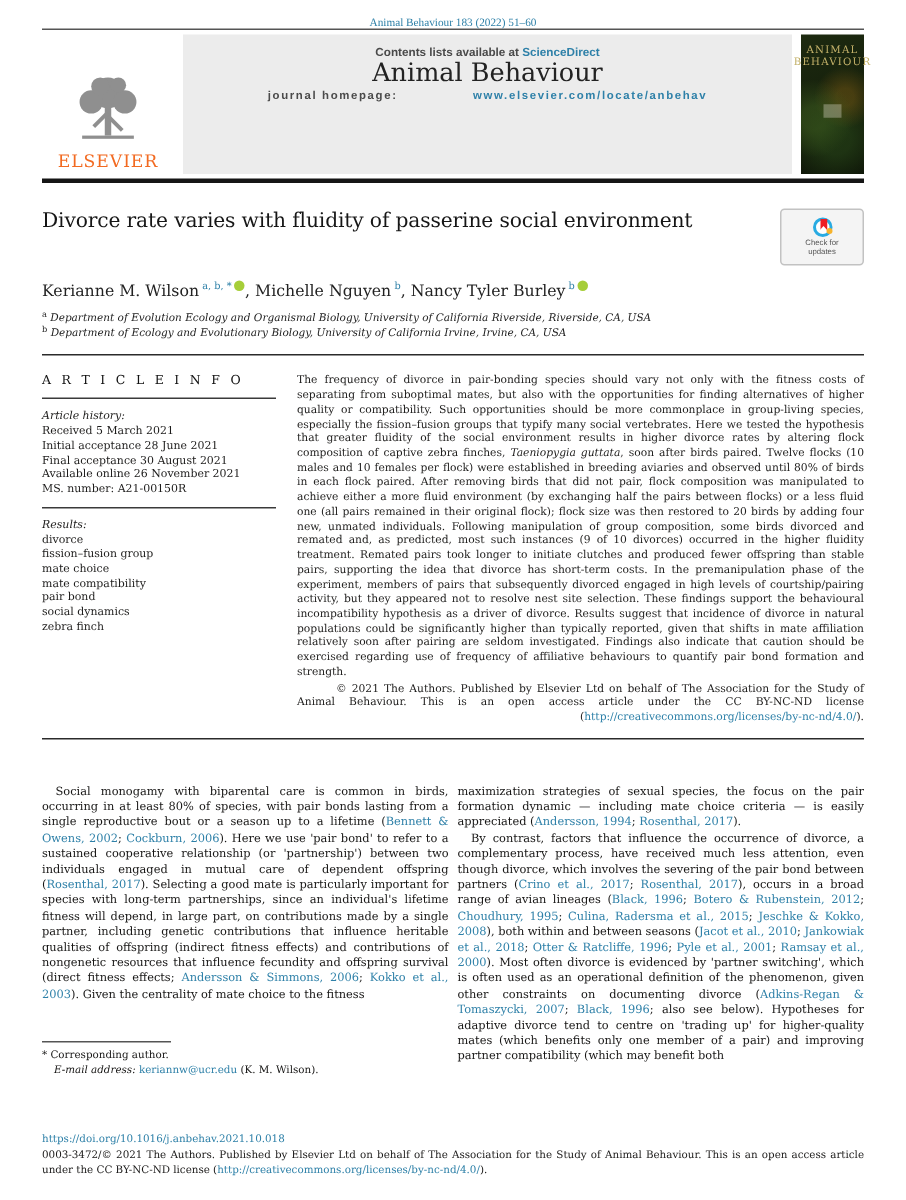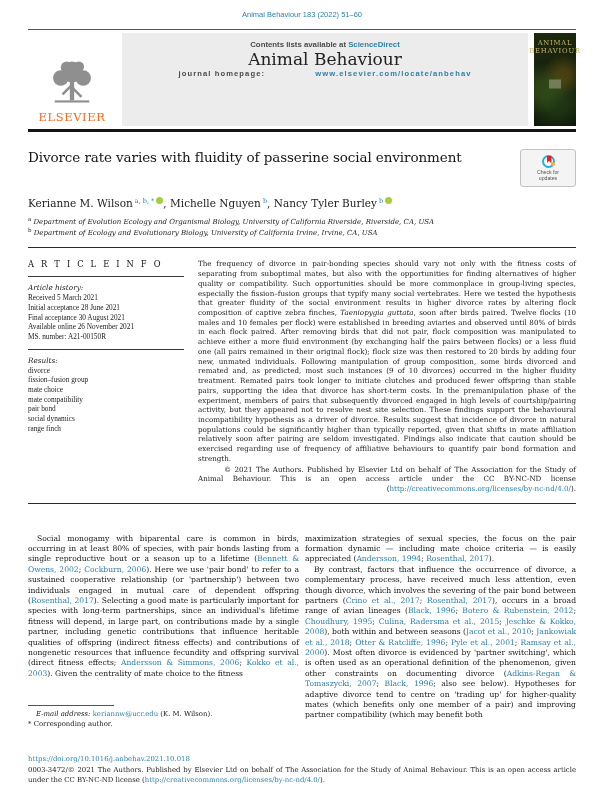--- a/index.html
+++ b/index.html
@@ -7,21 +7,21 @@
     --orange:#f26a21;
     --ink:#1c1b1a;
     --banner-bg:#ececec;
     --rule:#2b2b2b;
   }
   *{margin:0;padding:0;box-sizing:border-box;}
   html,body{width:604px;height:800px;background:#fff;overflow:hidden;}
   body{font-family:"DejaVu Serif",serif;color:var(--ink);}
   .page{width:604px;height:800px;padding:10px 28px 8px 28px;position:relative;}
 
-  .citation{text-align:center;font-family:Liberation Sans, sans-serif;font-size:7.5px;color:var(--teal);margin-bottom:10px;}
+  .citation{text-align:center;font-family:Liberation Serif, serif;font-size:7.5px;color:var(--teal);}
 
   
   .masthead{border-top:1px solid #555;border-bottom:3px solid #151515;padding:3px 0;display:flex;align-items:stretch;gap:6px;height:103px;}
   .logo-col{width:88px;display:flex;flex-direction:column;align-items:center;justify-content:flex-end;padding-bottom:2px;}
   .logo-col svg{display:block;}
   .elsevier-word{font-family:"DejaVu Serif",serif;font-size:11.5px;letter-spacing:.6px;color:var(--orange);margin-top:1px;}
   .banner{flex:1;background:var(--banner-bg);display:flex;flex-direction:column;justify-content:flex-start;text-align:center;padding:7px 4px 8px 4px;}
   .banner-line1{font-family:"Liberation Sans",sans-serif;font-size:7.8px;font-weight:bold;color:#4a4a4a;}
   .banner-line1 .sd{color:var(--teal);}
   .journal-title{font-family:"DejaVu Serif",serif;font-size:17px;color:#222;}
@@ -52,21 +52,21 @@
   .affiliations sup{font-size:5.5px;font-style:normal;}
 
   .rule-full{border:none;border-top:1px solid var(--rule);margin:9px 0 0 0;}
 
   
   .info-abstract{display:flex;margin-top:11px;gap:14px;}
   .info-col{width:156px;flex:0 0 auto;}
   .info-heading{font-size:8.3px;font-weight:normal;letter-spacing:2.2px;color:#111;}
   .info-rule{border:none;border-top:1px solid #3a3a3a;margin:7px 0 6px 0;}
   .info-label{font-size:7.3px;font-style:italic;line-height:1.35;}
-  .info-item{font-size:7.3px;line-height:1.33;font-family:Liberation Serif, serif;}
+  .info-item{font-size:7.3px;line-height:1.33;}
   .kw-block{margin-top:0;}
   .abstract-col{flex:1;}
   .abstract-text{font-size:7.15px;line-height:1.36;text-align:justify;color:#1d1c1b;}
   .copyright{font-size:7.15px;line-height:1.36;text-align:justify;text-align-last:right;text-indent:26px;margin-top:1px;}
 
   .seg-link{color:var(--teal);}
   .seg-i{font-style:italic;}
 
   
   .body-cols{display:flex;gap:6px;margin-top:30px;}
@@ -161,39 +161,39 @@
       <div class="info-item">MS. number: A21-00150R</div>
       <hr class="info-rule">
       <div class="kw-block">
         <div class="info-label">Results:</div>
         <div class="info-item">divorce</div>
         <div class="info-item">fission–fusion group</div>
         <div class="info-item">mate choice</div>
         <div class="info-item">mate compatibility</div>
         <div class="info-item">pair bond</div>
         <div class="info-item">social dynamics</div>
-        <div class="info-item">range finch</div>
+        <div class="info-item">zebra finch</div>
       </div>
     </div>
 
     <div class="abstract-col">
       <div class="abstract-text"><span>The frequency of divorce in pair-bonding species should vary not only with the fitness costs of separating from suboptimal mates, but also with the opportunities for finding alternatives of higher quality or compatibility. Such opportunities should be more commonplace in group-living species, especially the fission–fusion groups that typify many social vertebrates. Here we tested the hypothesis that greater fluidity of the social environment results in higher divorce rates by altering flock composition of captive zebra finches, </span><span class="seg-i">Taeniopygia guttata</span><span>, soon after birds paired. Twelve flocks (10 males and 10 females per flock) were established in breeding aviaries and observed until 80% of birds in each flock paired. After removing birds that did not pair, flock composition was manipulated to achieve either a more fluid environment (by exchanging half the pairs between flocks) or a less fluid one (all pairs remained in their original flock); flock size was then restored to 20 birds by adding four new, unmated individuals. Following manipulation of group composition, some birds divorced and remated and, as predicted, most such instances (9 of 10 divorces) occurred in the higher fluidity treatment. Remated pairs took longer to initiate clutches and produced fewer offspring than stable pairs, supporting the idea that divorce has short-term costs. In the premanipulation phase of the experiment, members of pairs that subsequently divorced engaged in high levels of courtship/pairing activity, but they appeared not to resolve nest site selection. These findings support the behavioural incompatibility hypothesis as a driver of divorce. Results suggest that incidence of divorce in natural populations could be significantly higher than typically reported, given that shifts in mate affiliation relatively soon after pairing are seldom investigated. Findings also indicate that caution should be exercised regarding use of frequency of affiliative behaviours to quantify pair bond formation and strength.</span></div>
       <div class="copyright"><span>© 2021 The Authors. Published by Elsevier Ltd on behalf of The Association for the Study of Animal Behaviour. This is an open access article under the CC BY-NC-ND license (</span><span class="seg-link">http://creativecommons.org/licenses/by-nc-nd/4.0/</span><span>).</span></div>
     </div>
   </div>
 
   <hr class="rule-full">
 
   <div class="body-cols">
     <div class="col">
       <p class="indent"><span>Social monogamy with biparental care is common in birds, occurring in at least 80% of species, with pair bonds lasting from a single reproductive bout or a season up to a lifetime (</span><span class="seg-link">Bennett &amp; Owens, 2002</span><span>; </span><span class="seg-link">Cockburn, 2006</span><span>). Here we use 'pair bond' to refer to a sustained cooperative relationship (or 'partnership') between two individuals engaged in mutual care of dependent offspring (</span><span class="seg-link">Rosenthal, 2017</span><span>). Selecting a good mate is particularly important for species with long-term partnerships, since an individual's lifetime fitness will depend, in large part, on contributions made by a single partner, including genetic contributions that influence heritable qualities of offspring (indirect fitness effects) and contributions of nongenetic resources that influence fecundity and offspring survival (direct fitness effects; </span><span class="seg-link">Andersson &amp; Simmons, 2006</span><span>; </span><span class="seg-link">Kokko et al., 2003</span><span>). Given the centrality of mate choice to the fitness</span></p>
       <div class="footnote">
         <hr class="fn-rule">
+        <div class="fn-line">* Corresponding author.</div>
         <div class="fn-line fn-line2"><span class="seg-i">E-mail address: </span><span class="seg-link">keriannw@ucr.edu</span><span> (K. M.  Wilson).</span></div>
-        <div class="fn-line">* Corresponding author.</div>
       </div>
     </div>
     <div class="col">
       <p><span>maximization strategies of sexual species, the focus on the pair formation dynamic — including mate choice criteria — is easily appreciated (</span><span class="seg-link">Andersson, 1994</span><span>; </span><span class="seg-link">Rosenthal, 2017</span><span>).</span></p>
       <p class="indent"><span>By contrast, factors that influence the occurrence of divorce, a complementary process, have received much less attention, even though divorce, which involves the severing of the pair bond between partners (</span><span class="seg-link">Crino et al., 2017</span><span>; </span><span class="seg-link">Rosenthal, 2017</span><span>), occurs in a broad range of avian lineages (</span><span class="seg-link">Black, 1996</span><span>; </span><span class="seg-link">Botero &amp; Rubenstein, 2012</span><span>; </span><span class="seg-link">Choudhury, 1995</span><span>; </span><span class="seg-link">Culina, Radersma et al., 2015</span><span>; </span><span class="seg-link">Jeschke &amp; Kokko, 2008</span><span>), both within and between seasons (</span><span class="seg-link">Jacot et al., 2010</span><span>; </span><span class="seg-link">Jankowiak et al., 2018</span><span>; </span><span class="seg-link">Otter &amp; Ratcliffe, 1996</span><span>; </span><span class="seg-link">Pyle et al., 2001</span><span>; </span><span class="seg-link">Ramsay et al., 2000</span><span>). Most often divorce is evidenced by 'partner switching', which is often used as an operational definition of the phenomenon, given other constraints on documenting divorce (</span><span class="seg-link">Adkins-Regan &amp; Tomaszycki, 2007</span><span>; </span><span class="seg-link">Black, 1996</span><span>; also see below). Hypotheses for adaptive divorce tend to centre on 'trading up' for higher-quality mates (which benefits only one member of a pair) and improving partner compatibility (which may benefit both</span></p>
     </div>
   </div>
 
   <div class="footer">
     <div class="doi">https://doi.org/10.1016/j.anbehav.2021.10.018</div>

